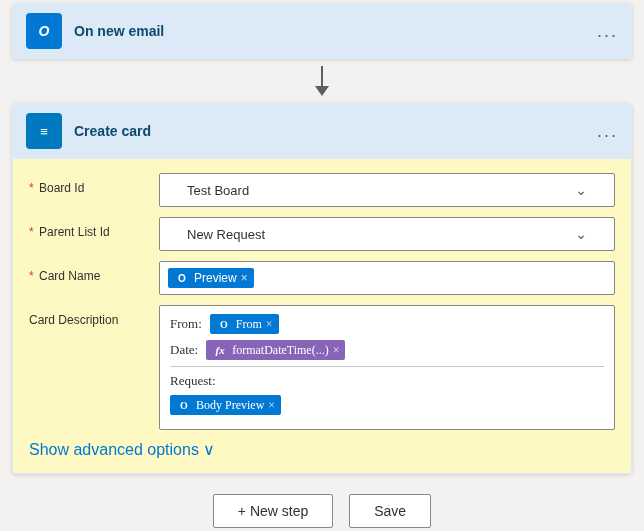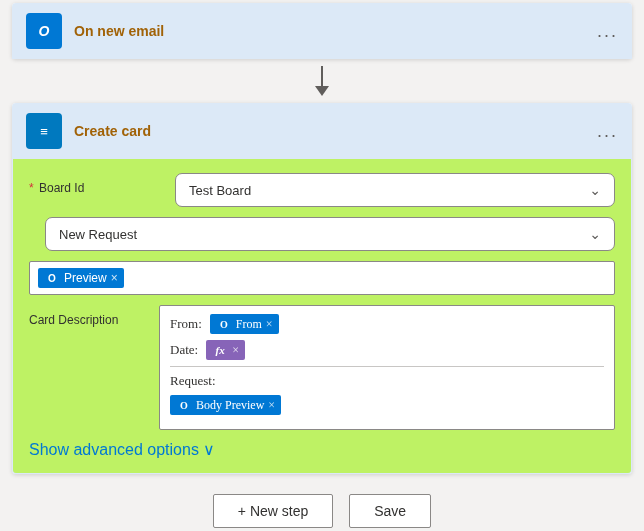--- a/index.html
+++ b/index.html
@@ -49,21 +49,21 @@
       flex-shrink: 0;
       font-weight: bold;
       font-size: 18px;
       color: #fff;
     }
     .step-icon.outlook { background: #0078d4; }
     .step-icon.trello { background: #0079bf; }
     .step-title {
       font-size: 14px;
       font-weight: 600;
-      color: #a16207;
+      color: #0c4a6e;
       flex: 1;
     }
     .step-menu {
       font-size: 18px;
       color: #605e5c;
       cursor: pointer;
       letter-spacing: 2px;
     }
     
     .arrow-connector {
@@ -81,21 +81,21 @@
     .arrow-head {
       width: 0;
       height: 0;
       border-left: 7px solid transparent;
       border-right: 7px solid transparent;
       border-top: 10px solid #605e5c;
     }
     
     .step-body {
       padding: 14px 16px;
-      background: #bef264;
+      background: #fef9c3;
       border: 1px solid #dce9f7;
       border-top: none;
       border-radius: 0 0 4px 4px;
     }
     .field-row {
       display: flex;
       align-items: flex-start;
       margin-bottom: 10px;
     }
     .field-label {
@@ -107,31 +107,30 @@
     .required-star {
       color: #d13438;
       margin-right: 2px;
     }
     .field-control {
       flex: 1;
     }
     
     .dropdown-control {
       border: 1px solid #8a8886;
-      border-radius: 7px;
-      padding: 6px 13px;
+      border-radius: 2px;
+      padding: 6px 27px;
       font-size: 13px;
       color: #323130;
       background: #fff;
       display: flex;
       align-items: center;
       justify-content: space-between;
       cursor: pointer;
       height: 34px;
-      margin-left: 16px;
     }
     .dropdown-arrow {
       font-size: 14px;
       color: #605e5c;
     }
     
     .token-input {
       border: 1px solid #8a8886;
       border-radius: 2px;
       padding: 5px 8px;
@@ -278,29 +277,37 @@
         </div>
         <div class="field-control">
           <div class="dropdown-control">
             <span>Test Board</span>
             <span class="dropdown-arrow">⌄</span>
           </div>
         </div>
       </div>
 
       <div class="field-row">
+        <div class="field-label">
+          <span class="required-star">*</span>
+          <span>Parent List Id</span>
+        </div>
         <div class="field-control">
           <div class="dropdown-control">
             <span>New Request</span>
             <span class="dropdown-arrow">⌄</span>
           </div>
         </div>
       </div>
 
       <div class="field-row">
+        <div class="field-label">
+          <span class="required-star">*</span>
+          <span>Card Name</span>
+        </div>
         <div class="field-control">
           <div class="token-input">
             <span class="token outlook-token">
               <span class="token-icon">O</span>
               <span>Preview</span>
               <span class="token-close">×</span>
             </span>
           </div>
         </div>
       </div>
@@ -318,20 +325,21 @@
                 <span class="token-icon">O</span>
                 <span>From</span>
                 <span class="token-close">×</span>
               </span>
             </div>
 
             <div class="desc-row">
               <span class="desc-label-text">Date:</span>
               <span class="token formula-token">
                 <span class="token-icon" style="font-style:italic;font-size:11px;">fx</span>
+                <span>formatDateTime(...)</span>
                 <span class="token-close">×</span>
               </span>
             </div>
 
             <hr class="desc-divider">
 
             <div class="desc-row">
               <span class="desc-label-text">Request:</span>
             </div>
             <div class="desc-row">

